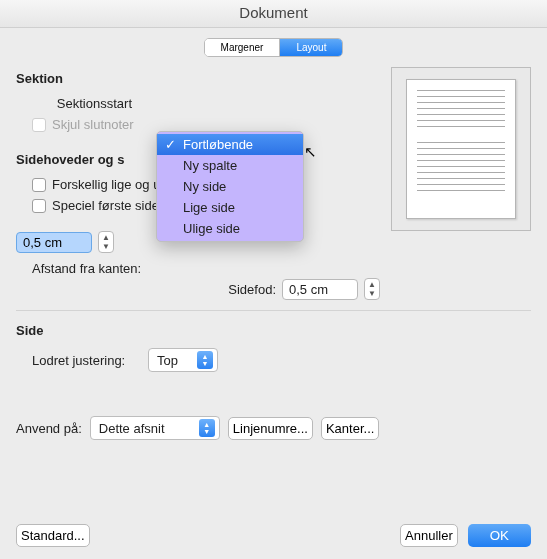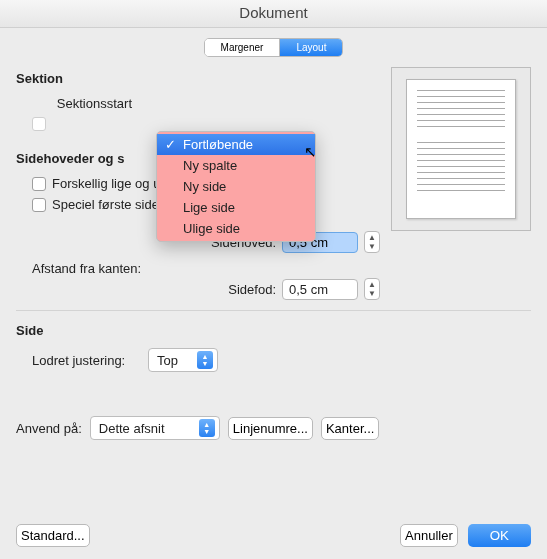--- a/index.html
+++ b/index.html
@@ -98,22 +98,22 @@
     display:flex; align-items:center; gap:10px;
     position:absolute; left:16px; right:16px; bottom:12px;
   }
   .bottomrow .spacer { flex:1; }
   .btn-default {
     border:none; border-radius:5px; padding:4px 22px;
     background: linear-gradient(#5fa9f8,#1f7ef2); color:#fff; cursor:pointer;
   }
   
   .popover {
-    position:absolute; left:140px; top:64px; width:160px;
-    background:#fca5a5; border:1px solid #bfbfbf; border-radius:5px;
+    position:absolute; left:140px; top:64px; width:148px;
+    background:#c4b5fd; border:1px solid #bfbfbf; border-radius:5px;
     box-shadow: 0 6px 18px rgba(0,0,0,.25);
     z-index:50; padding:2px 0;
   }
   .popover .item {
     padding:3px 12px 3px 26px; position:relative; cursor:pointer; font-size:13px;
   }
   .popover .item.selected {
     background: linear-gradient(#4a93f4,#2c72e6); color:#fff;
   }
   .popover .item.selected::before {
@@ -142,20 +142,21 @@
     <div class="leftcol">
       <div class="section-title">Sektion</div>
 
       <div class="row" style="margin-left:16px;">
         <span class="label-right" style="width:100px;">Sektionsstart</span>
       </div>
 
       <div class="row" style="margin-left:16px;">
         <span class="checkbox disabled">
           <span class="chk" style="border-color:#cfcfcf;"></span>
+          <span>Skjul slutnoter</span>
         </span>
       </div>
 
       <div class="section-title" style="margin-top:20px;">Sidehoveder og s</div>
 
       <div class="row" style="margin-left:16px;">
         <span class="checkbox">
           <span class="chk"></span>
           <span>Forskellig lige og ulige</span>
         </span>
@@ -194,21 +195,20 @@
         <div class="line"></div>
           <div class="line"></div>
           <div class="line"></div>
           <div class="line"></div>
         <div class="line"></div>
       </div>
     </div>
   </div>
 
   <div class="numrow">
-    <div class="numlabel">Sidehoved:</div>
     <div class="numfield hl">0,5 cm</div>
     <div class="stepper">
         <span>▲</span>
         <span>▼</span>
       </div>
   </div>
   <div class="row" style="margin-bottom:2px;">
     <span style="width:132px; margin-left:16px;">Afstand fra kanten:</span>
   </div>
   <div class="numrow">

